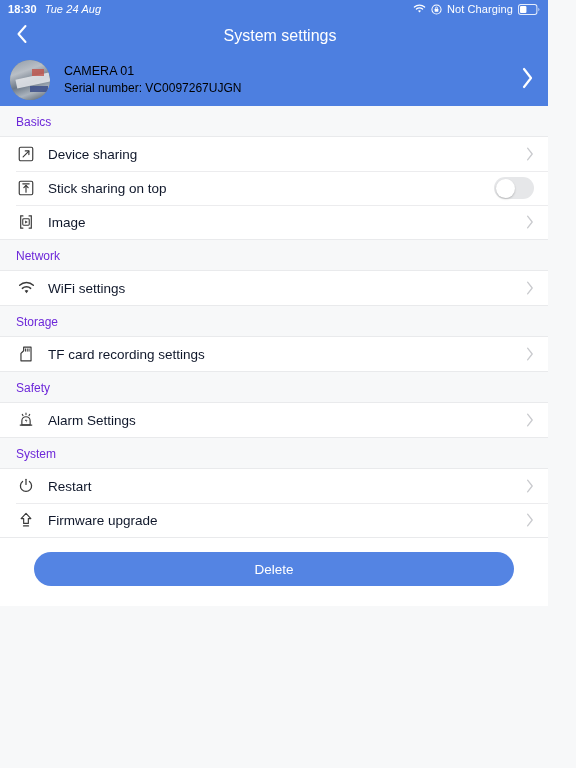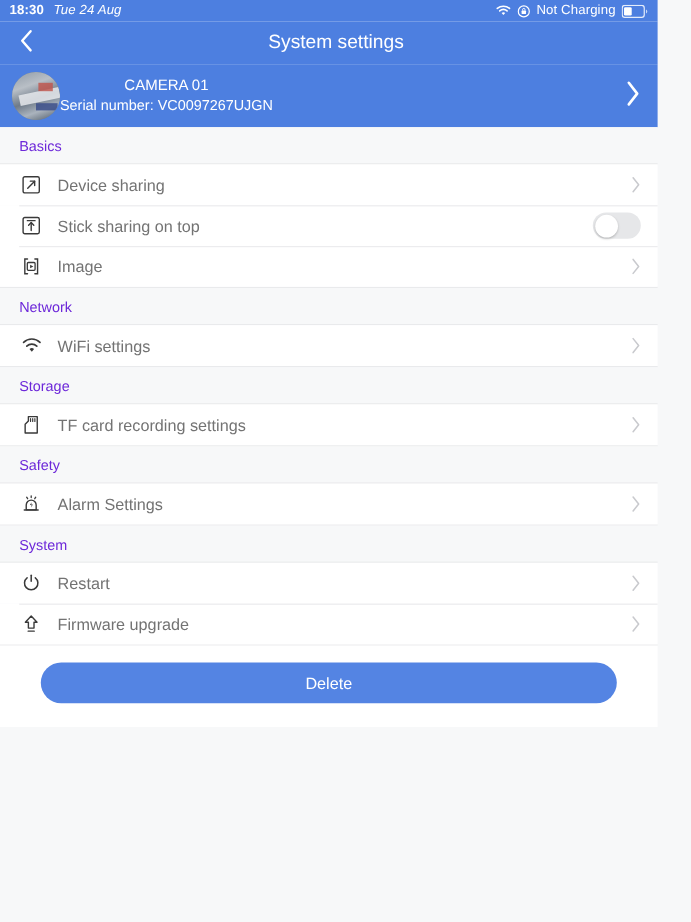--- a/index.html
+++ b/index.html
@@ -44,40 +44,40 @@
     flex: 0 0 40px; background: #6d7f93; position: relative;
   }
   .avatar .ph1 { position:absolute; inset:0;
     background: linear-gradient(160deg,#8f9aa6 0%,#b9bfc6 30%,#6e7a88 55%,#aab3bd 75%,#4a5663 100%); }
   .avatar .ph2 { position:absolute; left:6px; top:16px; width:34px; height:9px;
     background:#e6e9ec; transform: rotate(-12deg); opacity:.85; }
   .avatar .ph3 { position:absolute; left:22px; top:9px; width:12px; height:7px;
     background:#c0524a; opacity:.8; }
   .avatar .ph4 { position:absolute; left:20px; top:26px; width:18px; height:6px;
     background:#3c4f8a; opacity:.85; }
-  .dev-text { margin-left: 0; color: #ffffff; line-height: 1.35; text-align: center; }
+  .dev-text { margin-left: 14px; color: #000000; line-height: 1.35; }
   .dev-name { font-size: 12.5px; font-weight: 500; }
   .dev-serial { font-size: 12px; font-weight: 400; }
   .dev-arrow { margin-left: auto; }
 
   
   .section-head {
     background: #f7f8f9; color: #6d28d9; font-size: 12px;
     padding: 9px 0 7px 16px; border-bottom: 1px solid #e9eaec;
   }
   .row {
     background: #ffffff; height: 34px; display: flex; align-items: center;
     padding: 0 14px 0 16px; position: relative;
   }
   .row + .row::before {
     content: ""; position: absolute; left: 16px; right: 0; top: 0;
     height: 1px; background: #ececee;
   }
   .row-icon { width: 20px; height: 20px; flex: 0 0 20px; display: flex; align-items: center; justify-content: center; }
-  .row-label { margin-left: 12px; font-size: 13.5px; color: #737373; text-align: right; }
+  .row-label { margin-left: 12px; font-size: 13.5px; color: #0f172a; text-align: right; }
   .row-right { margin-left: auto; display: flex; align-items: center; }
   .list-block { border-bottom: 1px solid #e9eaec; }
 
   
   .toggle { width: 40px; height: 22px; border-radius: 11px; background: #e6e7e9; position: relative; }
   .toggle .knob {
     position: absolute; top: 1.5px; left: 1.5px; width: 19px; height: 19px;
     border-radius: 50%; background: #fff; box-shadow: 0 1px 2px rgba(0,0,0,.22);
   }
 

